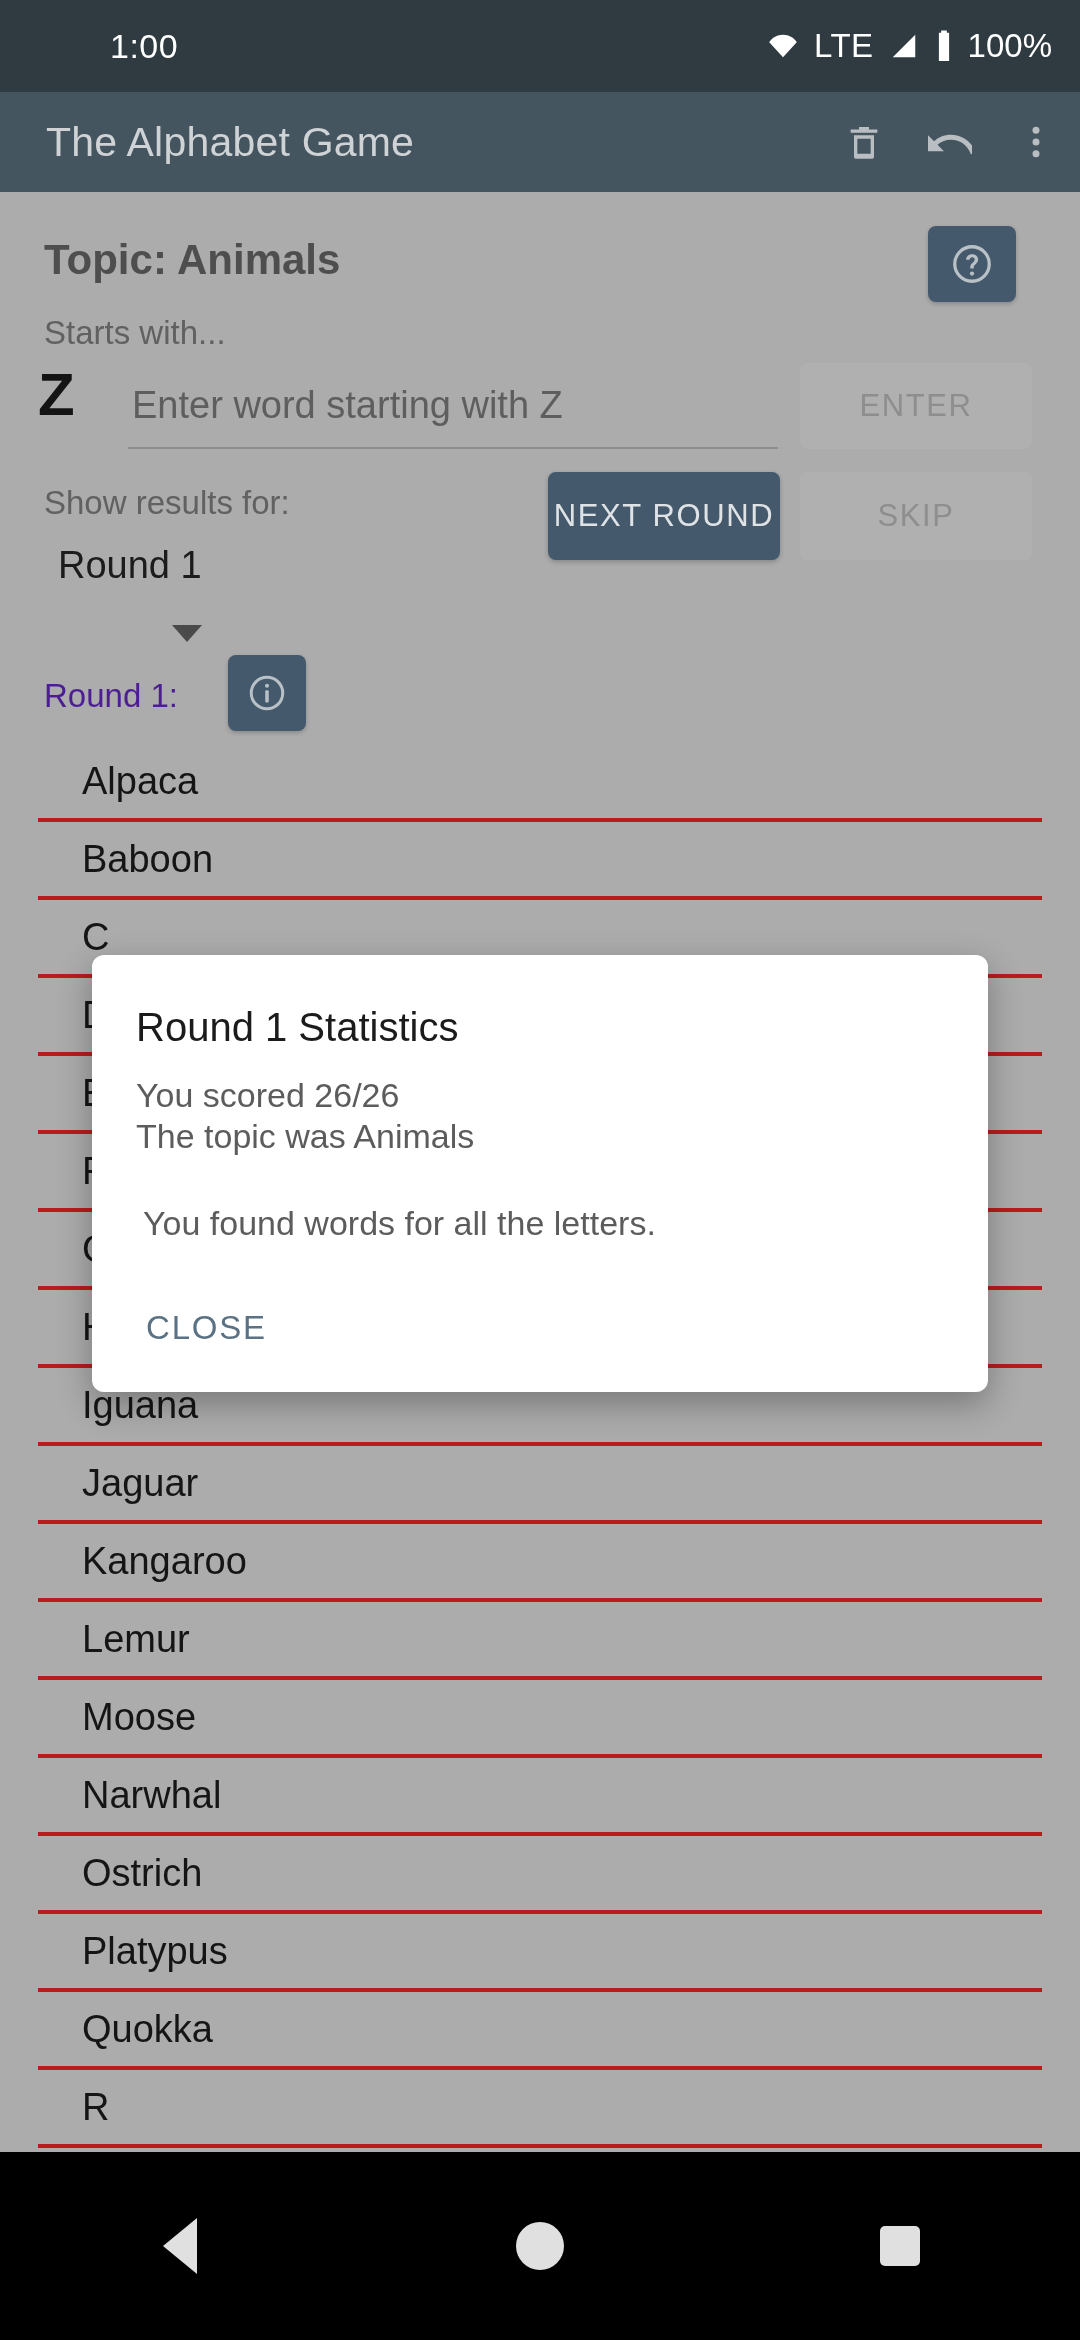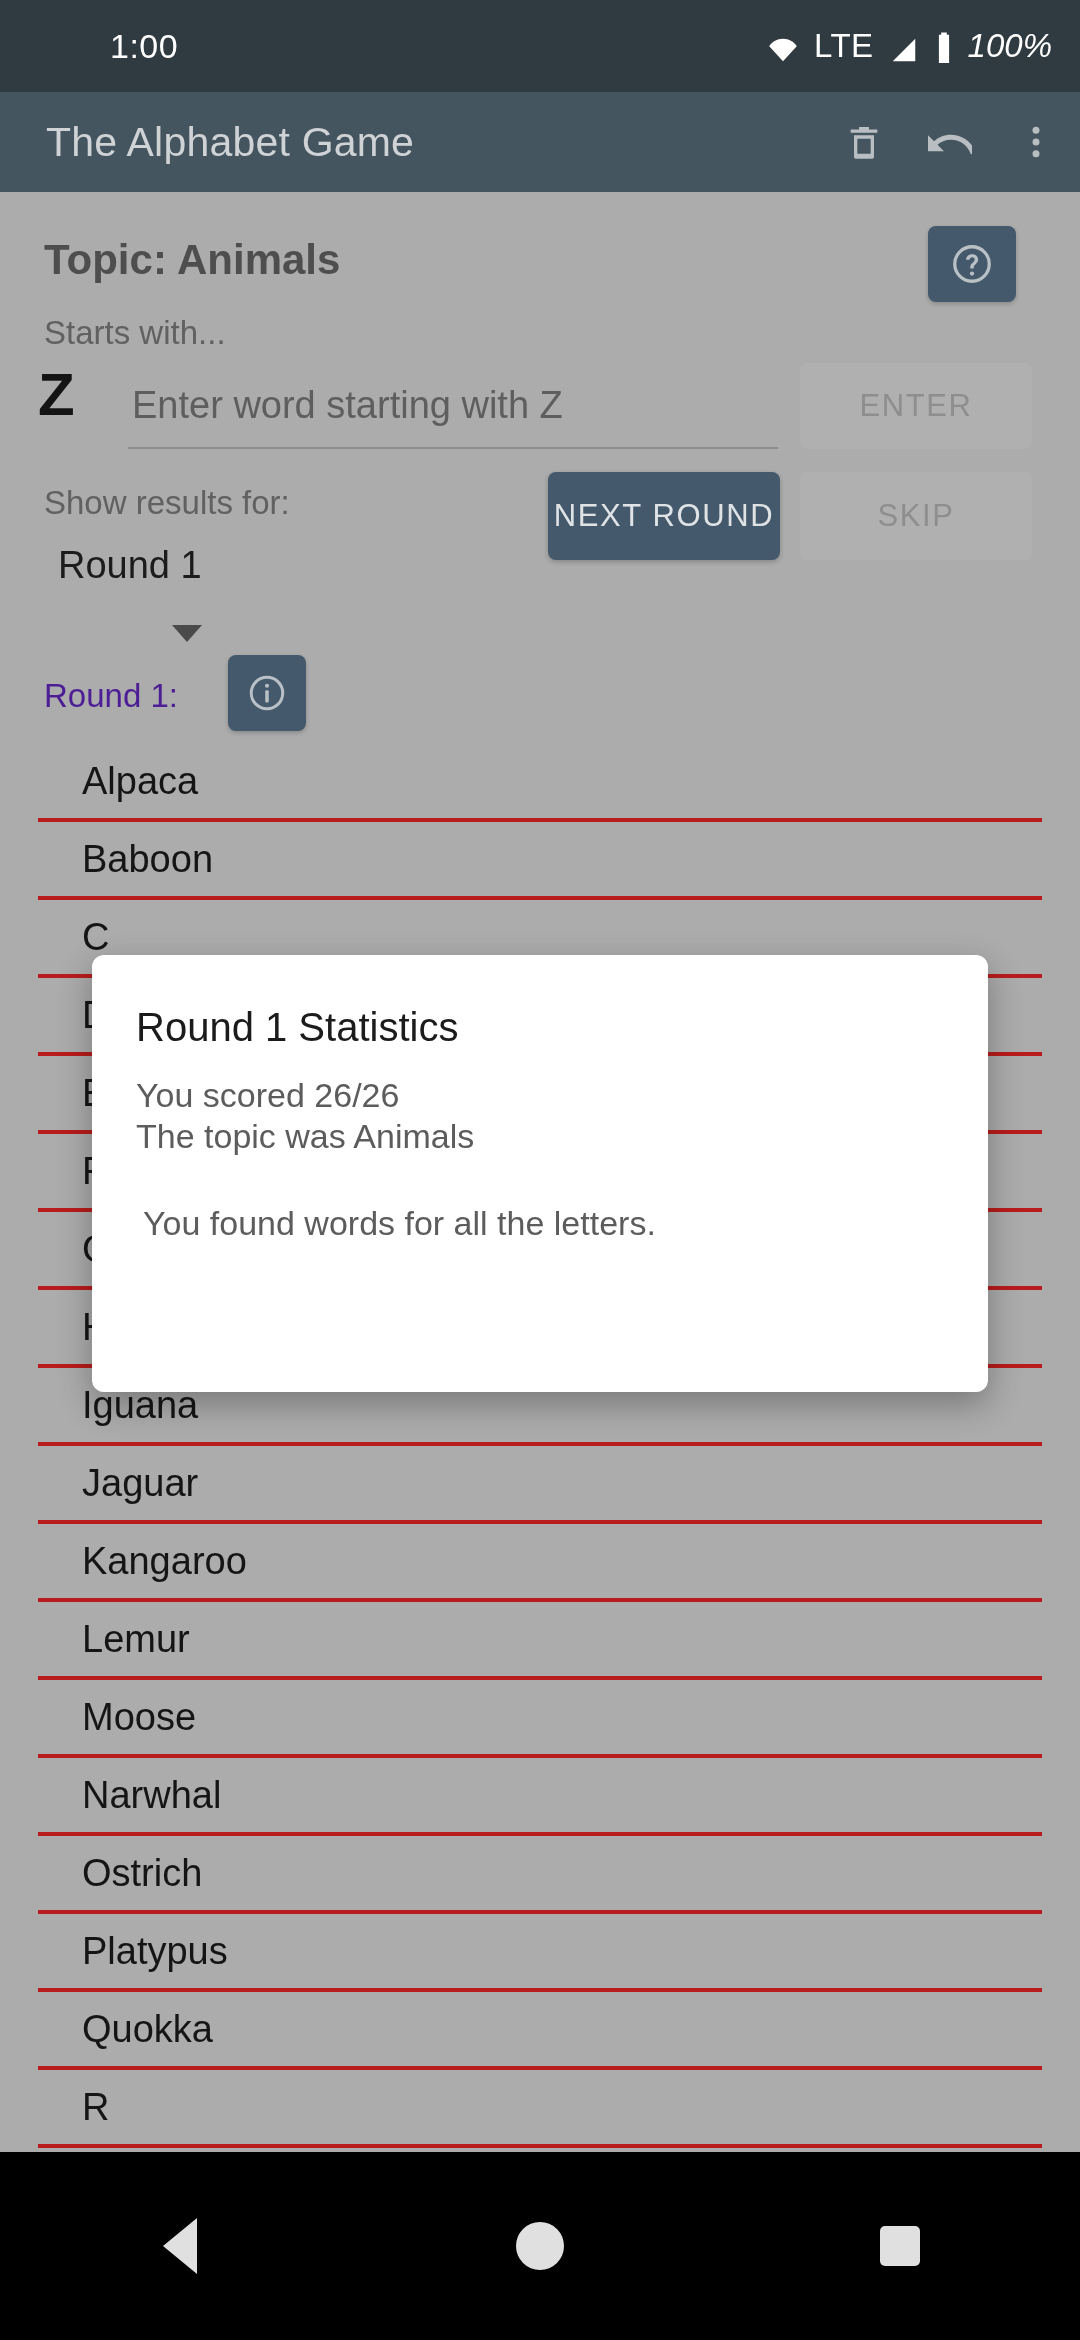--- a/index.html
+++ b/index.html
@@ -11,23 +11,23 @@
     overflow:hidden;
   }
 
   
   .statusbar{
     position:absolute; left:0; top:0; width:1080px; height:92px;
     background:#2f3b40; color:#ffffff;
     display:flex; align-items:center;
   }
   .sb-time{ position:absolute; left:110px; font-size:34px; letter-spacing:0.5px; }
-  .sb-right{ position:absolute; right:28px; display:flex; align-items:flex-end; gap:14px; }
+  .sb-right{ position:absolute; right:28px; display:flex; align-items:center; gap:14px; }
   .sb-lte{ font-size:33px; font-weight:400; letter-spacing:0.5px; }
-  .sb-batt-text{ font-size:33px;font-style:italic; }
+  .sb-batt-text{ font-size:33px; }
   .ic-wifi{ width:34px; height:30px; }
   .ic-signal{ width:32px; height:30px; }
   .ic-batt{ width:20px; height:34px; }
 
   
   .toolbar{
     position:absolute; left:0; top:92px; width:1080px; height:100px;
     background:#455560;
   }
   .tb-title{
@@ -314,20 +314,21 @@
     </div>
 </div>
 
 <div class="dialog">
   <div class="dlg-title">Round 1 Statistics</div>
   <div class="dlg-body">
     <div>You scored 26/26</div>
     <div>The topic was Animals</div>
   </div>
   <div class="dlg-body2">You found words for all the letters.</div>
+  <button class="dlg-close">CLOSE</button>
 </div>
 
 <div class="navbar">
   <div class="nav-item">
     <span class="nav-back"></span>
   </div>
   <div class="nav-item">
     <span class="nav-home"></span>
   </div>
   <div class="nav-item">

